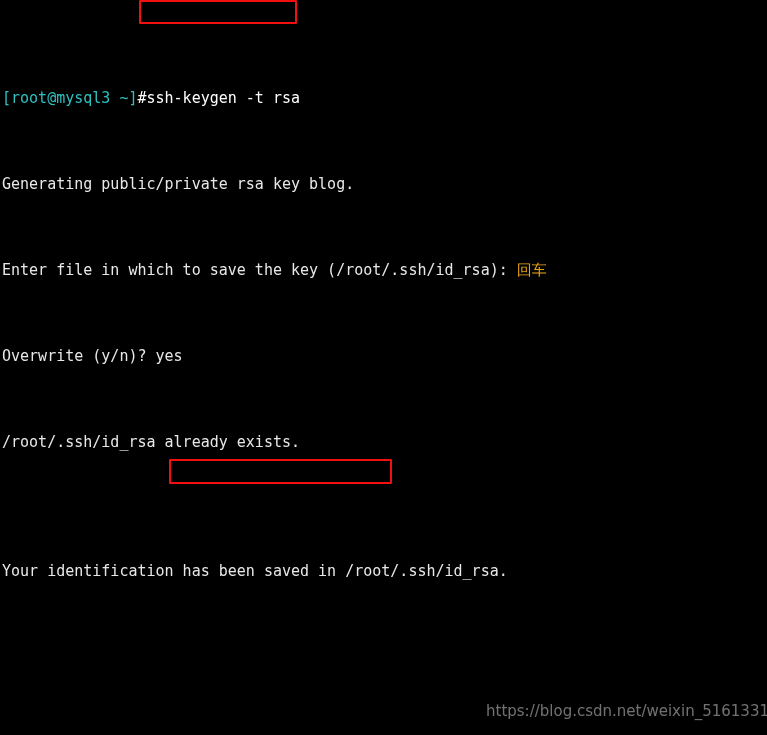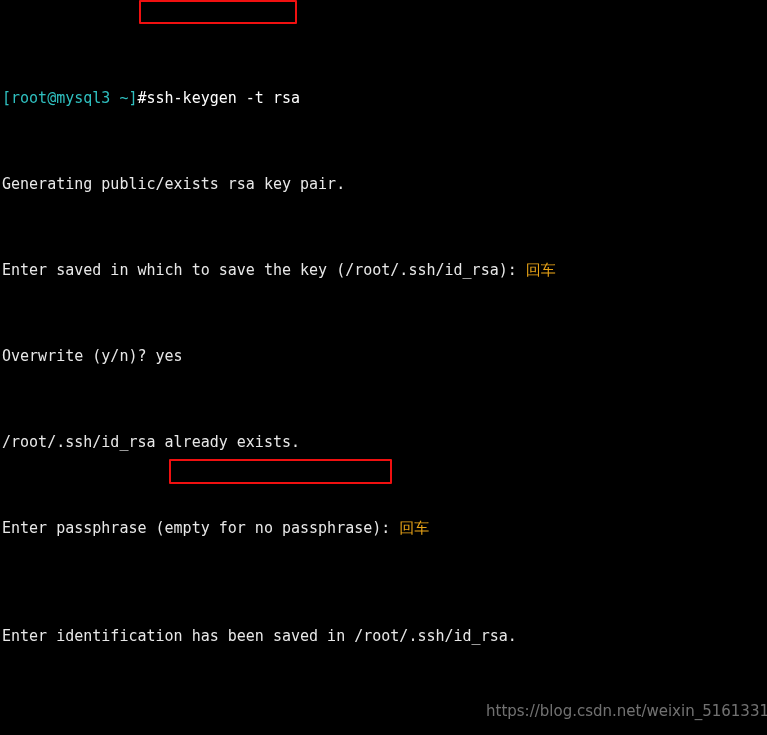--- a/index.html
+++ b/index.html
@@ -87,32 +87,31 @@
   }
 </style>
 </head>
 <body>
 
 <div id="terminal">
 
   
   <div class="line"><span class="prompt">[root@mysql3 ~]</span><span class="cmd">#</span><span class="cmd">ssh-keygen -t rsa</span></div>
 
-  <div class="line out">Generating public/exists rsa key pair.</div>
+  <div class="line out">Generating public/private rsa key blog.</div>
 
-  <div class="line"><span class="out">Enter saved in which to save the key (/root/.ssh/id_rsa): </span><span class="note">回车</span></div>
+  <div class="line"><span class="out">Enter file in which to save the key (/root/.ssh/id_rsa): </span><span class="note">回车</span></div>
 
   <div class="line out">Overwrite (y/n)? yes</div>
 
   <div class="line out">/root/.ssh/id_rsa already exists.</div>
 
-  <div class="line"><span class="out">Enter passphrase (empty for no passphrase): </span><span class="note">回车</span></div>
 
 
-  <div class="line out">Enter identification has been saved in /root/.ssh/id_rsa.</div>
+  <div class="line out">Your identification has been saved in /root/.ssh/id_rsa.</div>
 
   
 
   
 
   
 
   
 
   

